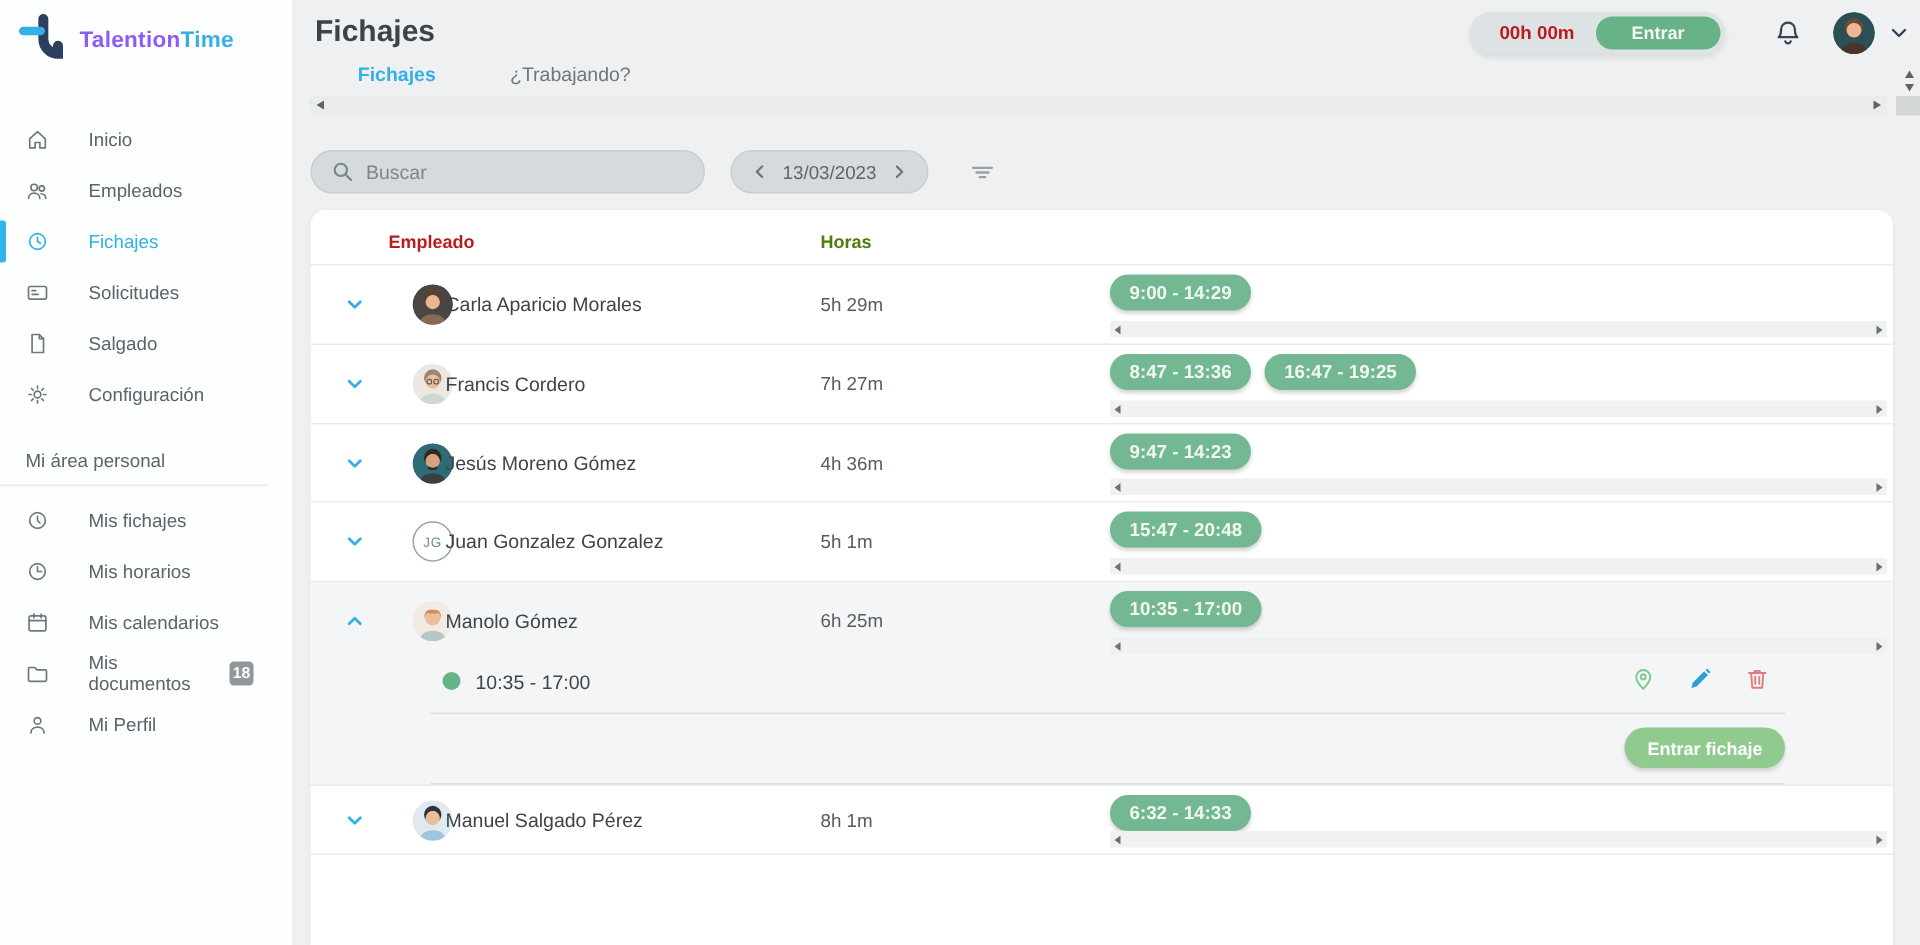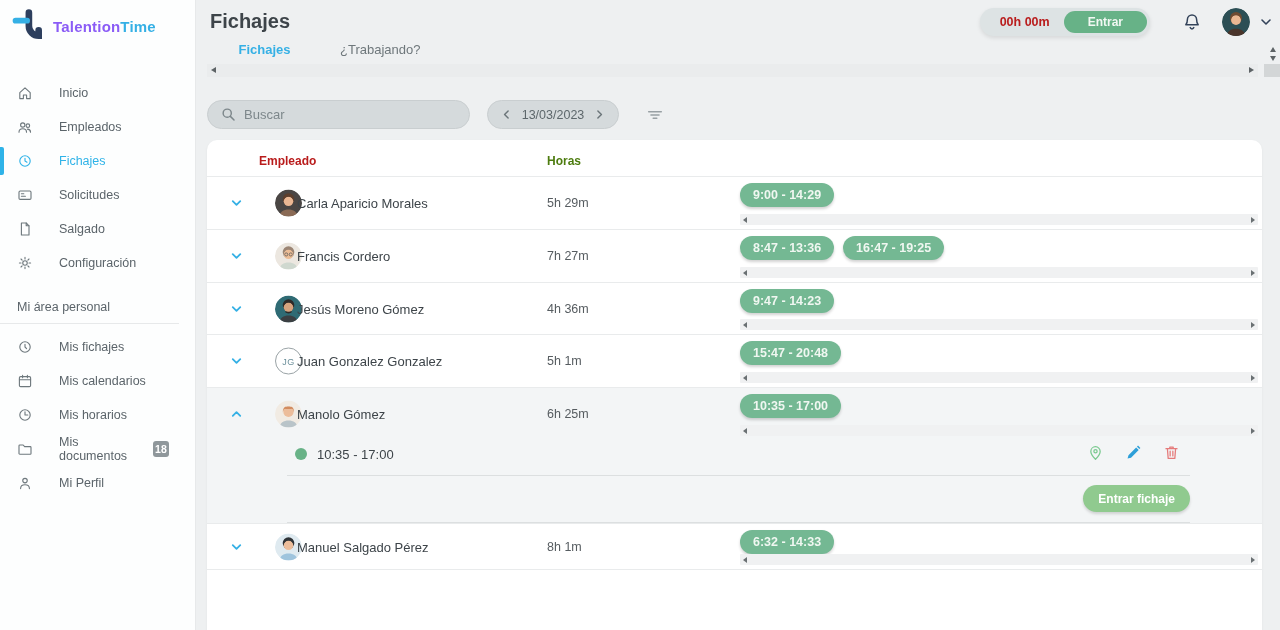--- a/index.html
+++ b/index.html
@@ -174,34 +174,34 @@
             <svg class="i" viewBox="0 0 20 20">
               <circle cx="10" cy="10" r="6.5"></circle>
               <path d="M10 6.5V10l2 2"></path>
             </svg>
           </span>
         <span>Mis fichajes</span>
       </div>
       <div class="nav-item">
         <span class="ic">
             <svg class="i" viewBox="0 0 20 20">
+              <circle cx="10" cy="10" r="6.5"></circle>
+              <path d="M10 6v4h3.5"></path>
+            </svg>
+          </span>
+        <span>Mis horarios</span>
+      </div>
+      <div class="nav-item">
+        <span class="ic">
+            <svg class="i" viewBox="0 0 20 20">
               <rect x="3" y="4.5" width="14" height="12.5" rx="1.5"></rect>
               <path d="M3 8.5h14M7 3v3M13 3v3"></path>
             </svg>
           </span>
         <span>Mis calendarios</span>
-      </div>
-      <div class="nav-item">
-        <span class="ic">
-            <svg class="i" viewBox="0 0 20 20">
-              <circle cx="10" cy="10" r="6.5"></circle>
-              <path d="M10 6v4h3.5"></path>
-            </svg>
-          </span>
-        <span>Mis horarios</span>
       </div>
       <div class="nav-item">
         <span class="ic">
             <svg class="i" viewBox="0 0 20 20">
               <path d="M2.5 6a1 1 0 0 1 1-1h4.2l1.8 2h7a1 1 0 0 1 1 1v7.5a1 1 0 0 1-1 1h-13a1 1 0 0 1-1-1z"></path>
             </svg>
           </span>
         <span>Mis documentos</span>
         <span class="badge-count">18</span>
       </div>

